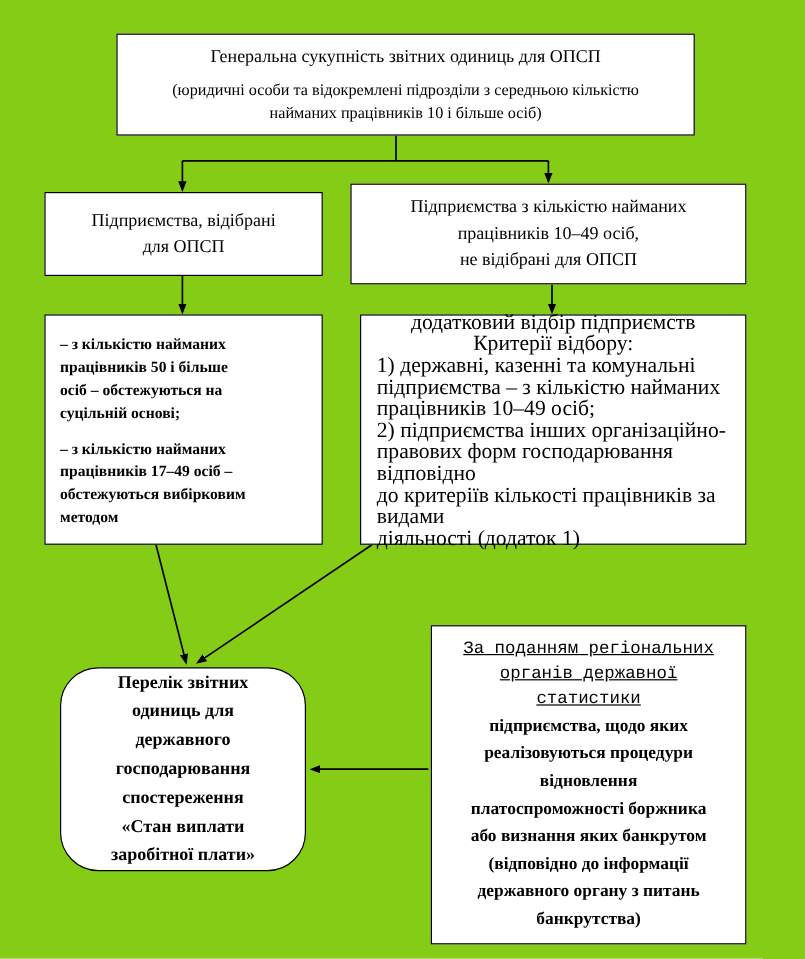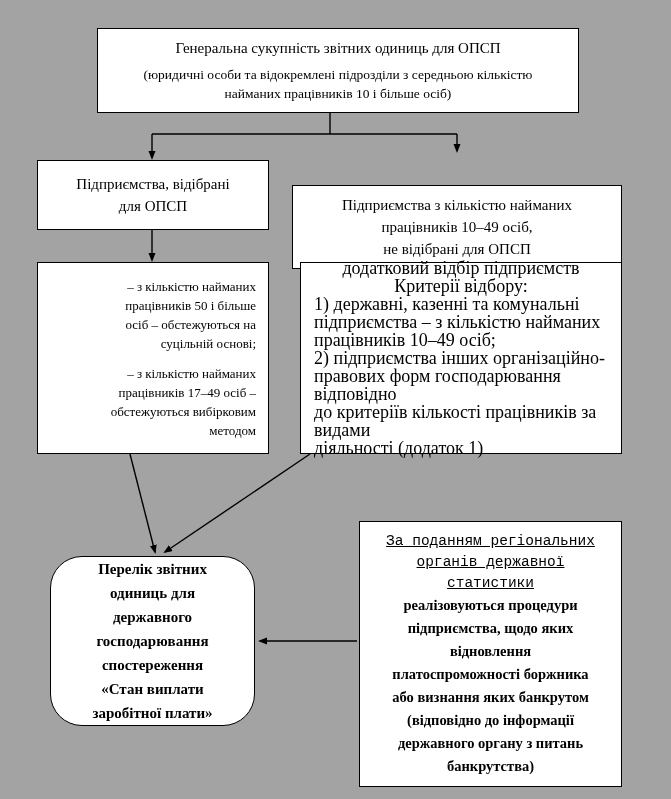--- a/index.html
+++ b/index.html
@@ -8,21 +8,21 @@
     background: #ffffff;
   }
   body {
     font-family: "Liberation Serif", serif;
     color: #000000;
   }
   #canvas {
     position: relative;
     width: 671px;
     height: 799px;
-    background: #a3a3a3;
+    background: #84cc16;
     overflow: hidden;
   }
   .box {
     position: absolute;
     box-sizing: border-box;
     border: 1px solid #000000;
     background: #ffffff;
     display: flex;
     flex-direction: column;
     justify-content: center;
@@ -46,29 +46,28 @@
 
   #box-selected {
     left: 37px; top: 160px; width: 232px; height: 70px;
     padding: 20px 10px;
   }
   #box-selected p { font-size: 15px; line-height: 22px; }
 
   #box-notselected {
     left: 292px; top: 153px; width: 330px; height: 84px;
     padding: 4px 10px;
-    margin-top: 32px;
   }
   #box-notselected p { font-size: 15px; line-height: 22px; }
 
   #box-criteria-left {
     left: 37px; top: 262px; width: 232px; height: 192px;
     padding: 10px 12px;
   }
-  #box-criteria-left p { font-size: 13px; line-height: 19px; text-align: right; }
+  #box-criteria-left p { font-size: 13px; line-height: 19px; text-align: left; font-weight: bold; }
 
   #box-criteria-right {
     left: 300px; top: 262px; width: 322px; height: 192px;
     padding: 10px 13px;
   }
   #box-criteria-right p { font-size: 18px; line-height: 18px; }
 
   #box-result {
     left: 50px; top: 556px; width: 205px; height: 170px;
     padding: 6px 8px;
@@ -168,22 +167,22 @@
     <p>господарювання</p>
     <p>спостереження</p>
     <p>«Стан виплати</p>
     <p>заробітної плати»</p>
   </div>
 
   <div class="box" id="box-regional">
     <p class="hdr">За поданням регіональних</p>
     <p class="hdr">органів державної статистики</p>
     <div class="gap-md"></div>
+    <p class="body">підприємства, щодо яких</p>
     <p class="body">реалізовуються процедури</p>
-    <p class="body">підприємства, щодо яких</p>
     <p class="body">відновлення</p>
     <p class="body">платоспроможності боржника</p>
     <p class="body">або визнання яких банкрутом</p>
     <p class="body">(відповідно до інформації</p>
     <p class="body">державного органу з питань</p>
     <p class="body">банкрутства)</p>
   </div>
 
 </div>
 

